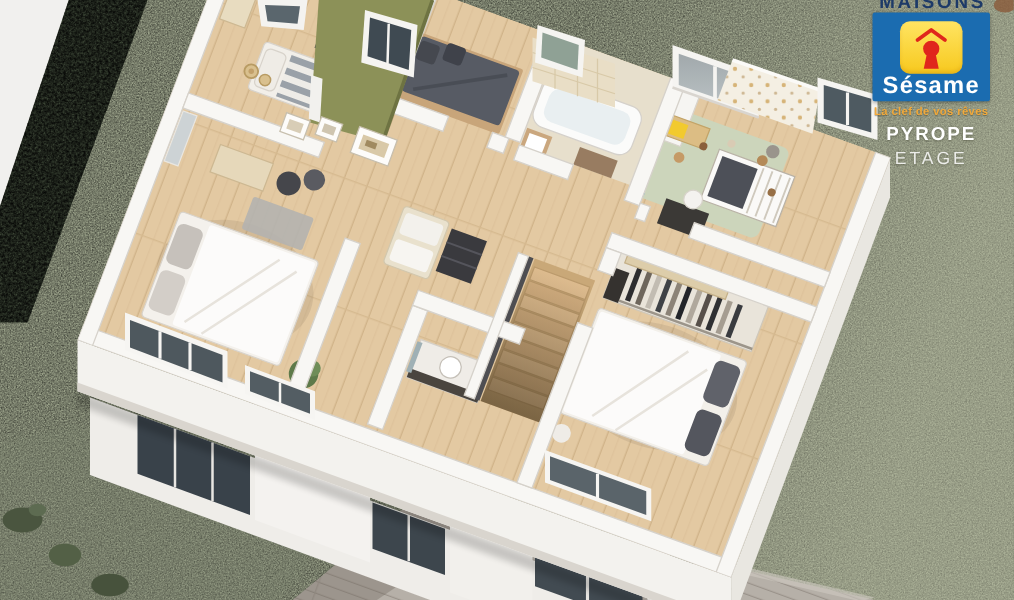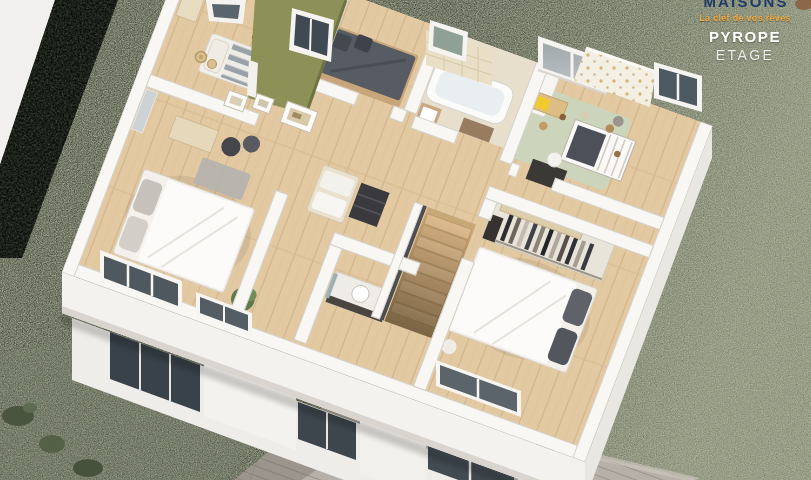--- a/index.html
+++ b/index.html
@@ -406,16 +406,26 @@
       <circle cx="201" cy="57" r="2.2" fill="#c2a06a"></circle>
       <circle cx="212" cy="64" r="4.5" fill="#d9c08e" stroke="#b89b63" stroke-width="1.2"></circle>
     </g>
   </g>
 </svg>
 
 <div class="logo">
   <div class="brand-top">
     <span>MAISONS</span>
   </div>
+  <div class="brand-square">
+    <div class="key-badge">
+      <svg width="50" height="42" viewBox="0 0 50 42">
+        <path d="M14 14 L25 6 L36 14" stroke="#e0261c" stroke-width="3" fill="none" stroke-linecap="round" stroke-linejoin="round"></path>
+        <circle cx="25" cy="21" r="6.5" fill="#e0261c"></circle>
+        <path d="M21.5 25 L28.5 25 L31 37 L19 37 Z" fill="#e0261c"></path>
+      </svg>
+    </div>
+    <div class="brand-name">Sésame</div>
+  </div>
   <div class="tagline">La clef de vos rêves</div>
   <div class="model">PYROPE</div>
   <div class="level">ETAGE</div>
 </div>
 
 </body></html>

